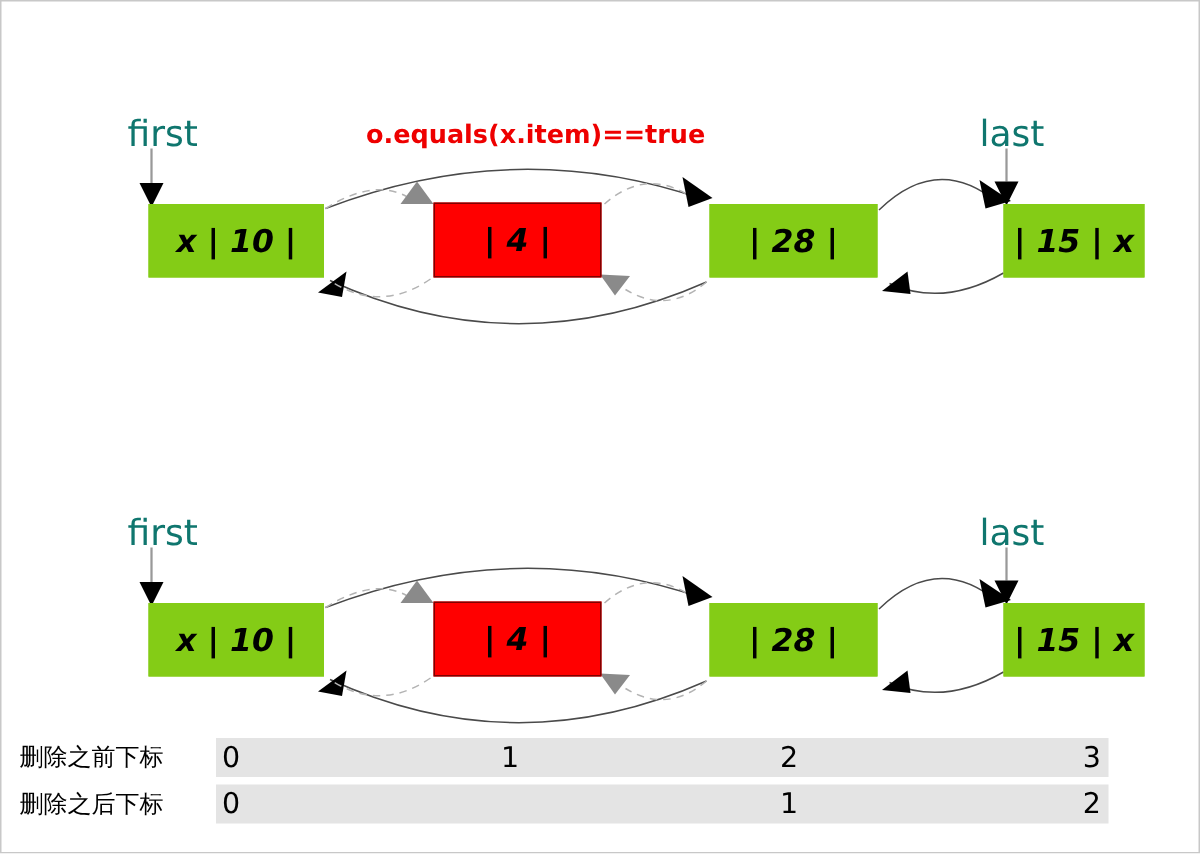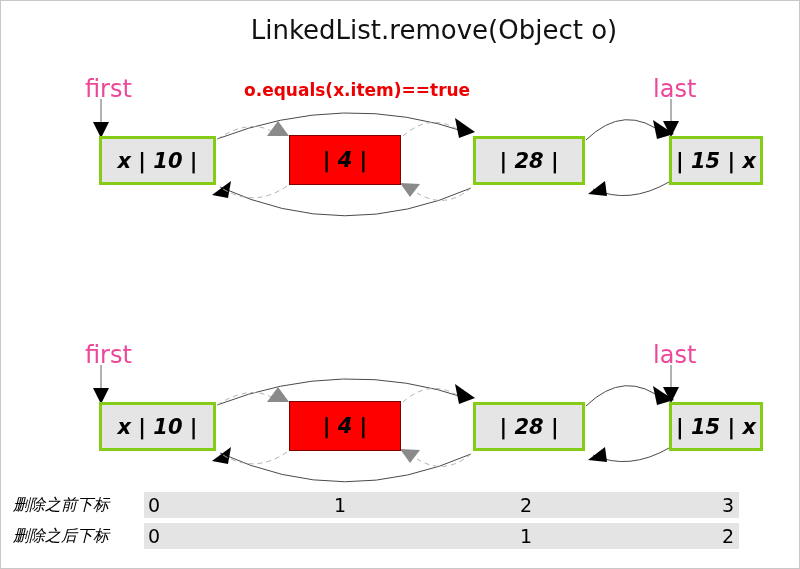--- a/index.html
+++ b/index.html
@@ -9,56 +9,55 @@
     background:#ffffff;overflow:hidden;
     font-family:"DejaVu Sans","Liberation Sans",sans-serif;
   }
   .title{
     position:absolute;left:66px;width:734px;text-align:center;
     font-size:26px;color:#111;letter-spacing:0px;
   }
   .title.t1{top:14px;}
   .title.t2{top:280px;}
   .ptr-label{
-    position:absolute;font-size:24px;color:#ec4899;
+    position:absolute;font-size:24px;color:#0f766e;
   }
   .ptr-label.first1{left:84px;top:74px;}
   .ptr-label.last1{left:652px;top:74px;}
   .ptr-label.first2{left:84px;top:340px;}
   .ptr-label.last2{left:652px;top:340px;}
   .annot{
     position:absolute;font-weight:bold;color:#ee0000;font-size:17px;text-align:center;
   }
   .annot.a1{left:243px;top:79px;width:220px;}
   .annot.a2{left:284px;top:343px;width:120px;}
   .links{position:absolute;left:0;width:800px;height:180px;pointer-events:none;}
   .links.l1{top:60px;}
   .links.l2{top:326px;}
   .node{
     position:absolute;box-sizing:border-box;height:49px;
-    background:#e5e5e5;border:3px solid #84cc16;
+    background:#84cc16;border:1px solid #84cc16;
     display:flex;align-items:center;justify-content:center;
     font-size:21px;font-weight:bold;font-style:italic;color:#000;
     white-space:pre;
   }
   .node.hl{background:#ff0000;border:1px solid #7f0000;height:50px;}
   .d1.node{top:135px;} .d1.node.hl{top:134px;}
   .d2.node{top:401px;} .d2.node.hl{top:400px;}
   .node.n1{left:98px;width:117px;}
   .node.n2{left:288px;width:112px;}
   .node.n3{left:472px;width:112px;}
   .node.n4{left:668px;width:94px;}
   .index-row{position:absolute;left:0;width:800px;height:26px;}
   .index-row.r1{top:491px;}
   .index-row.r2{top:522px;padding-left:36px;}
   .index-label{
     position:absolute;left:12px;top:0;width:126px;height:26px;
     font-size:16px;line-height:26px;color:#000;
     font-family:"DejaVu Sans","Liberation Sans",sans-serif;
-    font-style:italic;
   }
   .index-bar{
     position:absolute;left:143px;top:0;width:595px;height:26px;
     background:#e4e4e4;
   }
   .iv{
     position:absolute;top:0;height:26px;line-height:26px;
     font-size:19px;color:#000;
   }
   .iv.pos-a{left:4px;}
@@ -95,21 +94,20 @@
       <path d="M585,79 Q624,41 664,74" stroke="#4a4a4a" stroke-width="1" fill="none"></path>
       <polygon points="673,73 652,59 656,78" fill="#000"></polygon>
       <path d="M668,121 Q628,144 592,128" stroke="#4a4a4a" stroke-width="1" fill="none"></path>
       <polygon points="587,133 604,120 606,135" fill="#000"></polygon>
     </g>
   </defs>
 </svg>
 
 <div id="canvas">
 
-  <div class="title t1">LinkedList.remove(Object o)</div>
   <div class="ptr-label first1">first</div>
   <div class="annot a1">o.equals(x.item)==true</div>
   <div class="ptr-label last1">last</div>
 
   <svg class="links l1" viewBox="0 0 800 180">
     <use href="#link-art"></use>
   </svg>
 
   <div class="node n1 d1">
     <span>x | 10 |</span>

